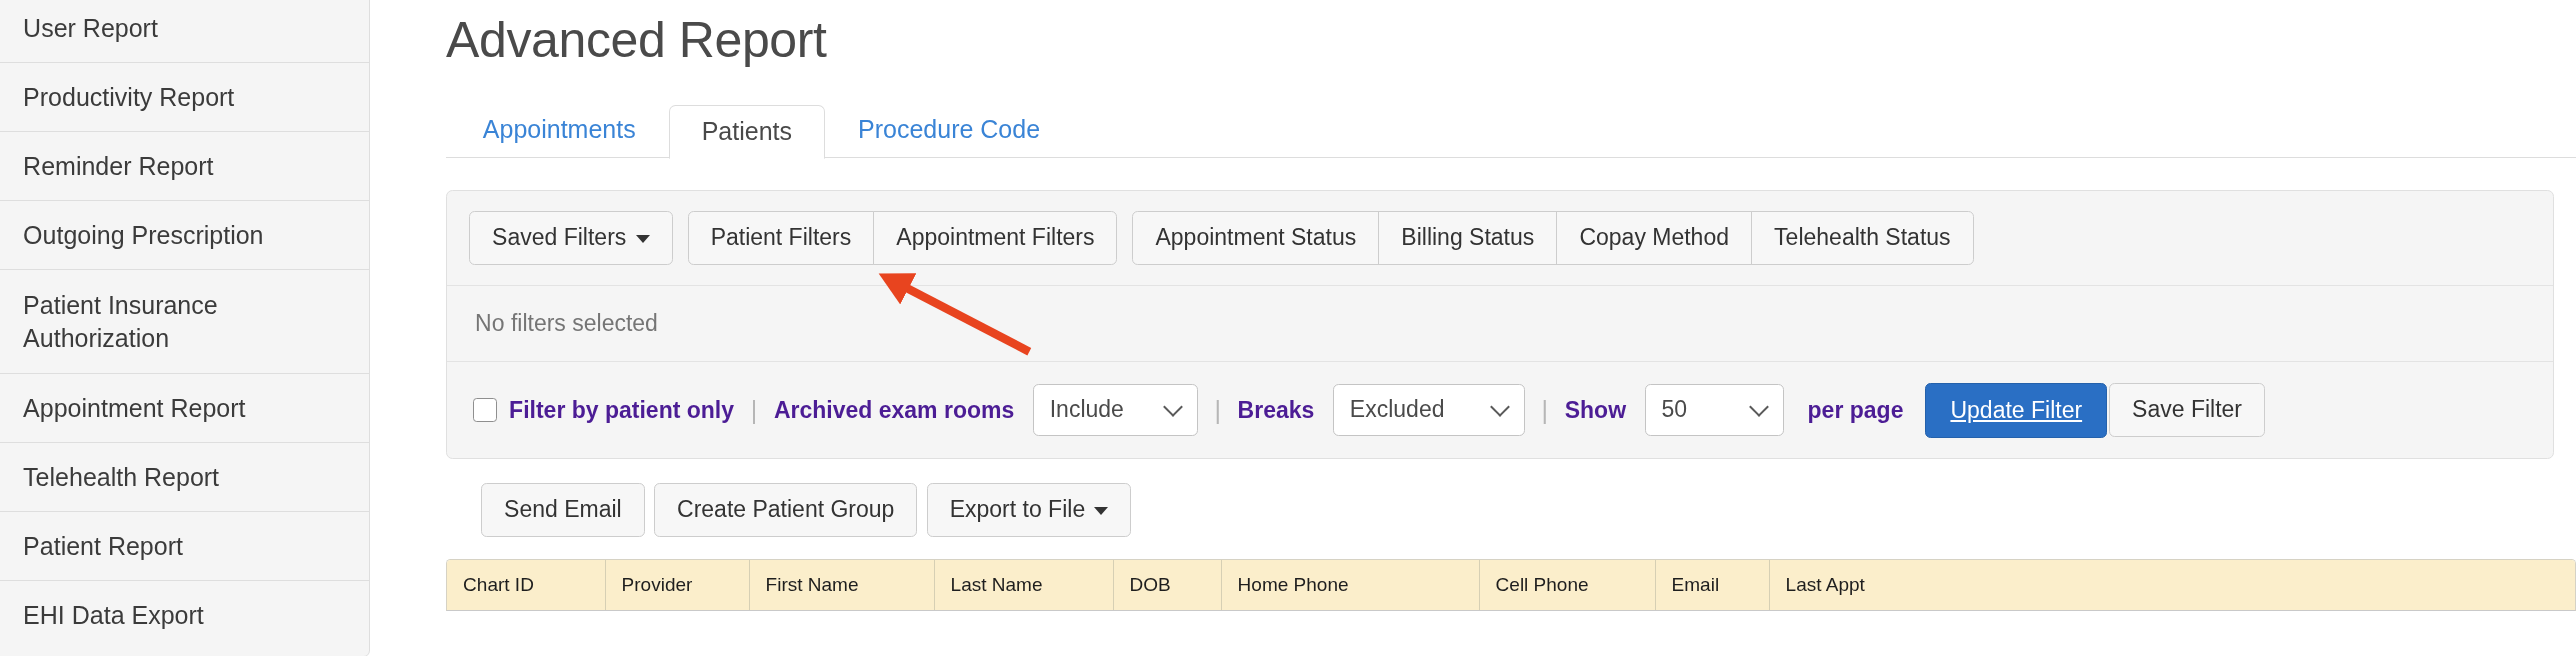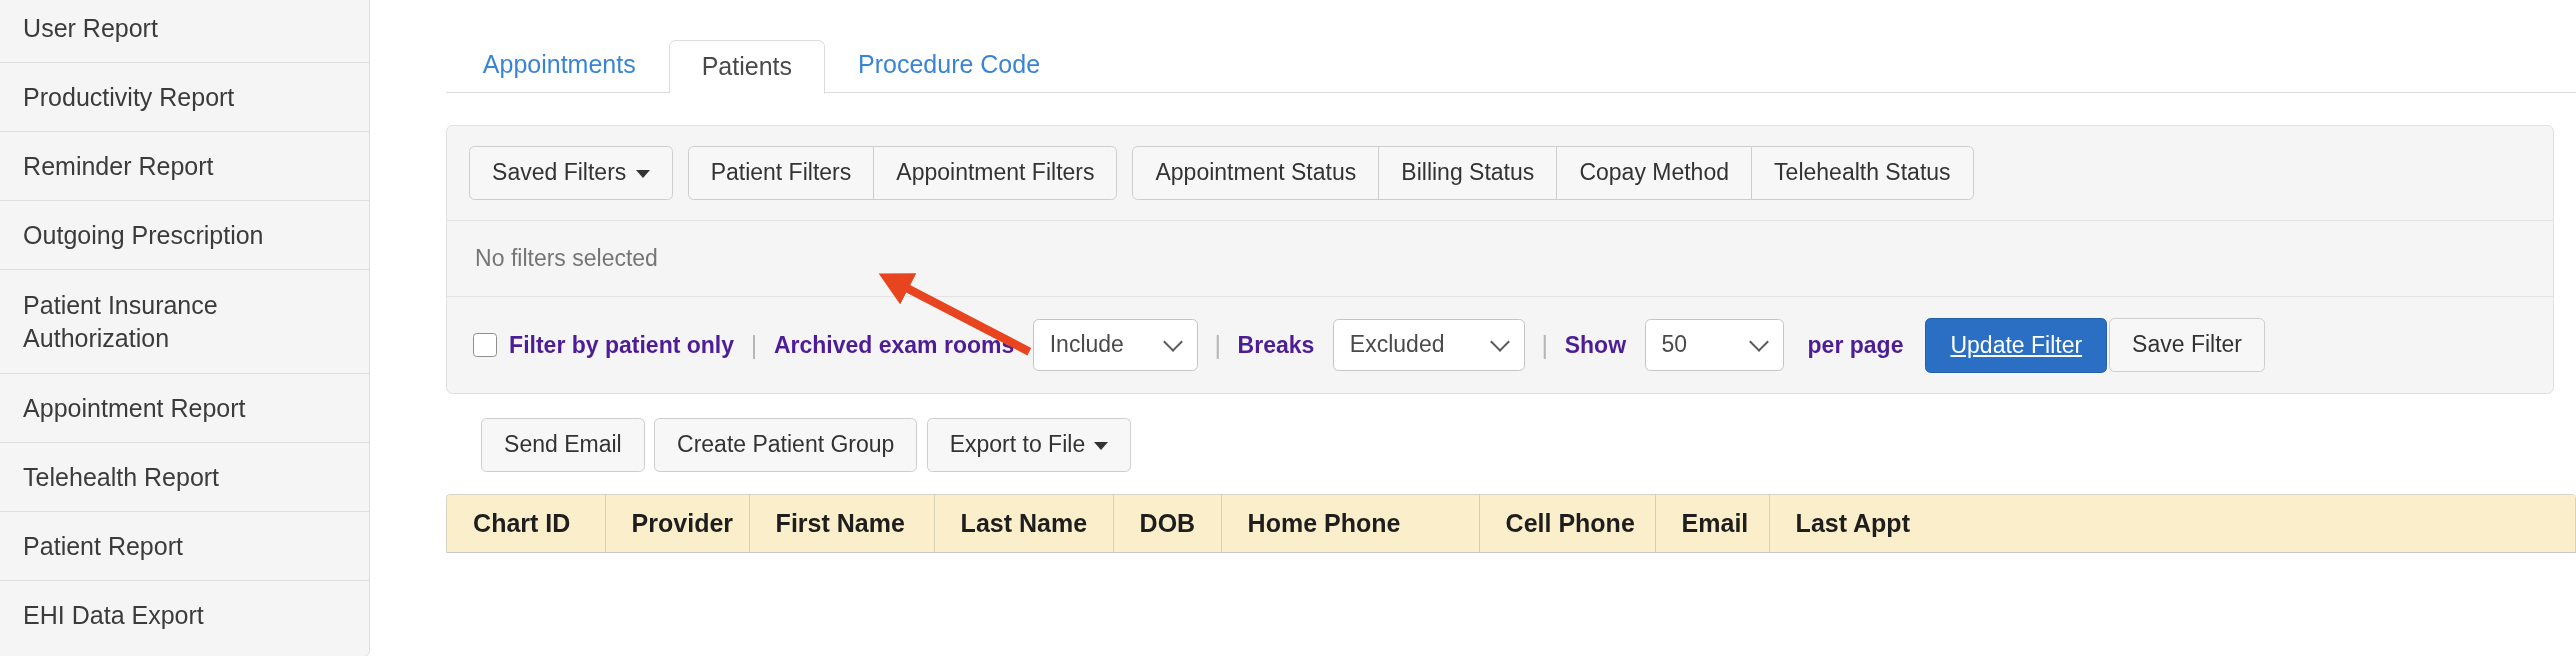--- a/index.html
+++ b/index.html
@@ -234,24 +234,24 @@
     border: 0.9px solid #d6d2c4;
     border-bottom: 1.9px solid #c9c9c9;
     border-radius: 4.6px 4.6px 0 0;
     overflow: hidden;
   }
   table { border-collapse: collapse; width: 100%; table-layout: fixed; }
   th {
     background: #fbeecb;
     border-right: 0.9px solid #d6cfb4;
     text-align: left;
-    font-size: 25px;
-    font-weight: bold;
+    font-size: 19px;
+    font-weight: normal;
     color: #1e1e1e;
-    padding: 14px 0 14px 26px;
+    padding: 14px 0 14px 16px;
     white-space: nowrap;
   }
   th:last-child { border-right: none; }
 
   
   .arrow-svg {
     position: absolute;
     left: 0; top: 0;
     width: 2576px; height: 657px;
     pointer-events: none;
@@ -288,20 +288,21 @@
     <div class="sidebar-item">
       <span>Patient Report</span>
     </div>
     <div class="sidebar-item">
       <span>EHI Data Export</span>
     </div>
   </nav>
 
   <main class="main">
 
+    <h1 class="page-title">Advanced Report</h1>
 
     <div class="tabs">
       <div class="tab">Appointments</div>
       <div class="tab active">Patients</div>
       <div class="tab">Procedure Code</div>
     </div>
 
     <section class="filter-panel">
 
       <div class="filter-row-top">

